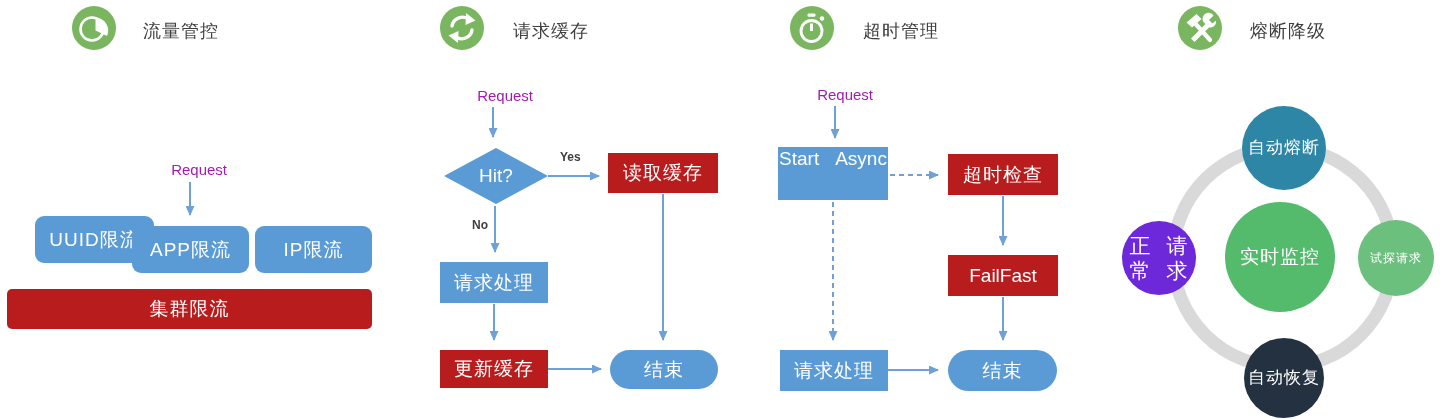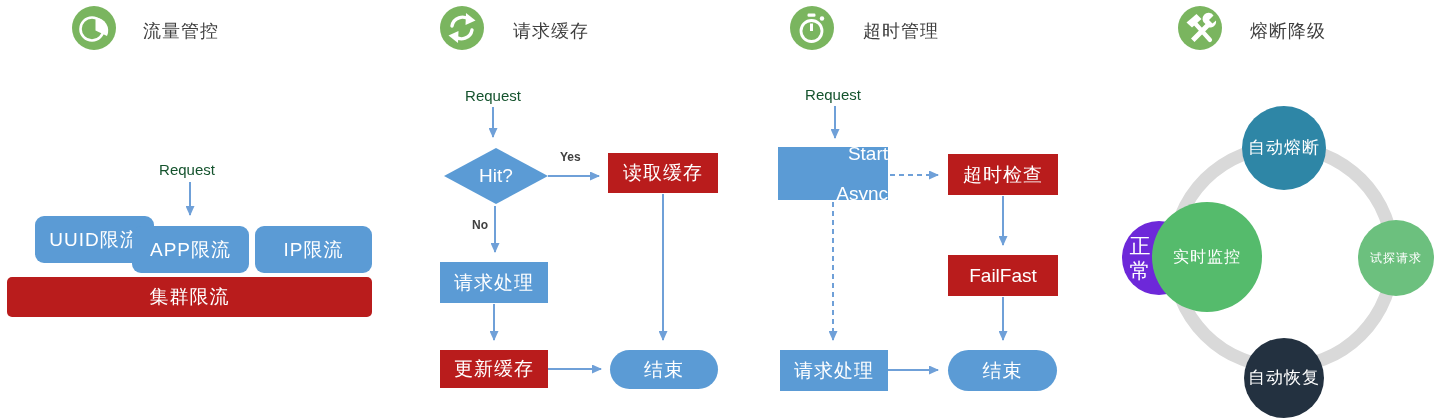--- a/index.html
+++ b/index.html
@@ -9,29 +9,29 @@
   .hdr-icon{position:absolute;width:46px;height:46px;z-index:2;}
   .hdr-title{position:absolute;font-size:18px;color:#3f3f3f;z-index:2;letter-spacing:1px;}
   .node{position:absolute;display:flex;align-items:center;justify-content:center;
         color:#fff;font-size:19px;z-index:1;letter-spacing:1px;}
   .blue{background:#5B9BD5;}
   .orange{background:#b91c1c;}
   .r9{border-radius:9px;}
   .r5{border-radius:5px;}
   .pill{border-radius:21px;}
   .diamond{clip-path:polygon(50% 0,100% 50%,50% 100%,0 50%);background:#5B9BD5;letter-spacing:0;}
-  .flow-lbl{position:absolute;color:#14532d;font-size:15px;text-align:center;z-index:1;}
+  .flow-lbl{position:absolute;color:#a21caf;font-size:15px;text-align:right;z-index:1;}
   .edge-lbl{position:absolute;color:#404040;font-size:12px;font-weight:700;z-index:1;}
-  .stack{display:flex;flex-direction:column;align-items:flex-end;line-height:1.25;letter-spacing:0;gap:16px;}
+  .stack{display:flex;flex-direction:row;align-items:flex-start;line-height:1.25;letter-spacing:0;gap:16px;}
   .circle{position:absolute;border-radius:50%;color:#fff;display:flex;
           align-items:center;justify-content:center;text-align:center;line-height:1.2;
           z-index:1;letter-spacing:1px;}
   .c-top{left:1242px;top:106px;width:84px;height:84px;background:#2E86A6;font-size:17px;}
   .c-left{left:1122px;top:221px;width:74px;height:74px;background:#6d28d9;font-size:21px;}
-  .c-center{left:1152px;top:202px;width:110px;height:110px;background:#55BB6C;font-size:16px;}
+  .c-center{left:1225px;top:202px;width:110px;height:110px;background:#55BB6C;font-size:19px;}
   .c-right{left:1358px;top:220px;width:76px;height:76px;background:#6CC07E;font-size:12px;}
   .c-bottom{left:1244px;top:338px;width:80px;height:80px;background:#233140;font-size:17px;}
 </style>
 </head>
 <body>
 
 <div id="canvas">
 
   <svg id="wires" width="1440" height="419">
     <defs>
@@ -68,21 +68,21 @@
       <path d="M24.5,25.5 L24.5,12.5 A13,13 0 0 1 36,31 Z" fill="#fff"></path>
     </svg>
   </div>
   <div class="hdr-title" style="left:143px;top:19px;">流量管控</div>
 
   <div class="flow-lbl" style="left:147px;top:161px;width:80px;">Request</div>
 
   <div class="node blue r9" style="left:7px;top:216px;width:119px;height:47px;margin-left:28px;">UUID限流</div>
   <div class="node blue r9" style="left:132px;top:226px;width:117px;height:47px;">APP限流</div>
   <div class="node blue r9" style="left:255px;top:226px;width:117px;height:47px;">IP限流</div>
-  <div class="node orange r5" style="left:7px;top:277px;width:365px;height:40px;">集群限流</div>
+  <div class="node orange r5" style="left:7px;top:289px;width:365px;height:40px;">集群限流</div>
 
   <div class="hdr-icon" style="left:439px;top:5px;">
     <svg width="46" height="46" viewBox="0 0 46 46">
       <circle cx="23" cy="23" r="22" fill="#7AB55F"></circle>
       <path d="M13,21 A10.5,10.5 0 0 1 30.5,15" fill="none" stroke="#fff" stroke-width="3.4" stroke-linecap="round"></path>
       <polygon points="27,8 36.5,15.5 26.5,20" fill="#fff"></polygon>
       <path d="M33,25 A10.5,10.5 0 0 1 15.5,31" fill="none" stroke="#fff" stroke-width="3.4" stroke-linecap="round"></path>
       <polygon points="19,38 9.5,30.5 19.5,26" fill="#fff"></polygon>
     </svg>
   </div>

